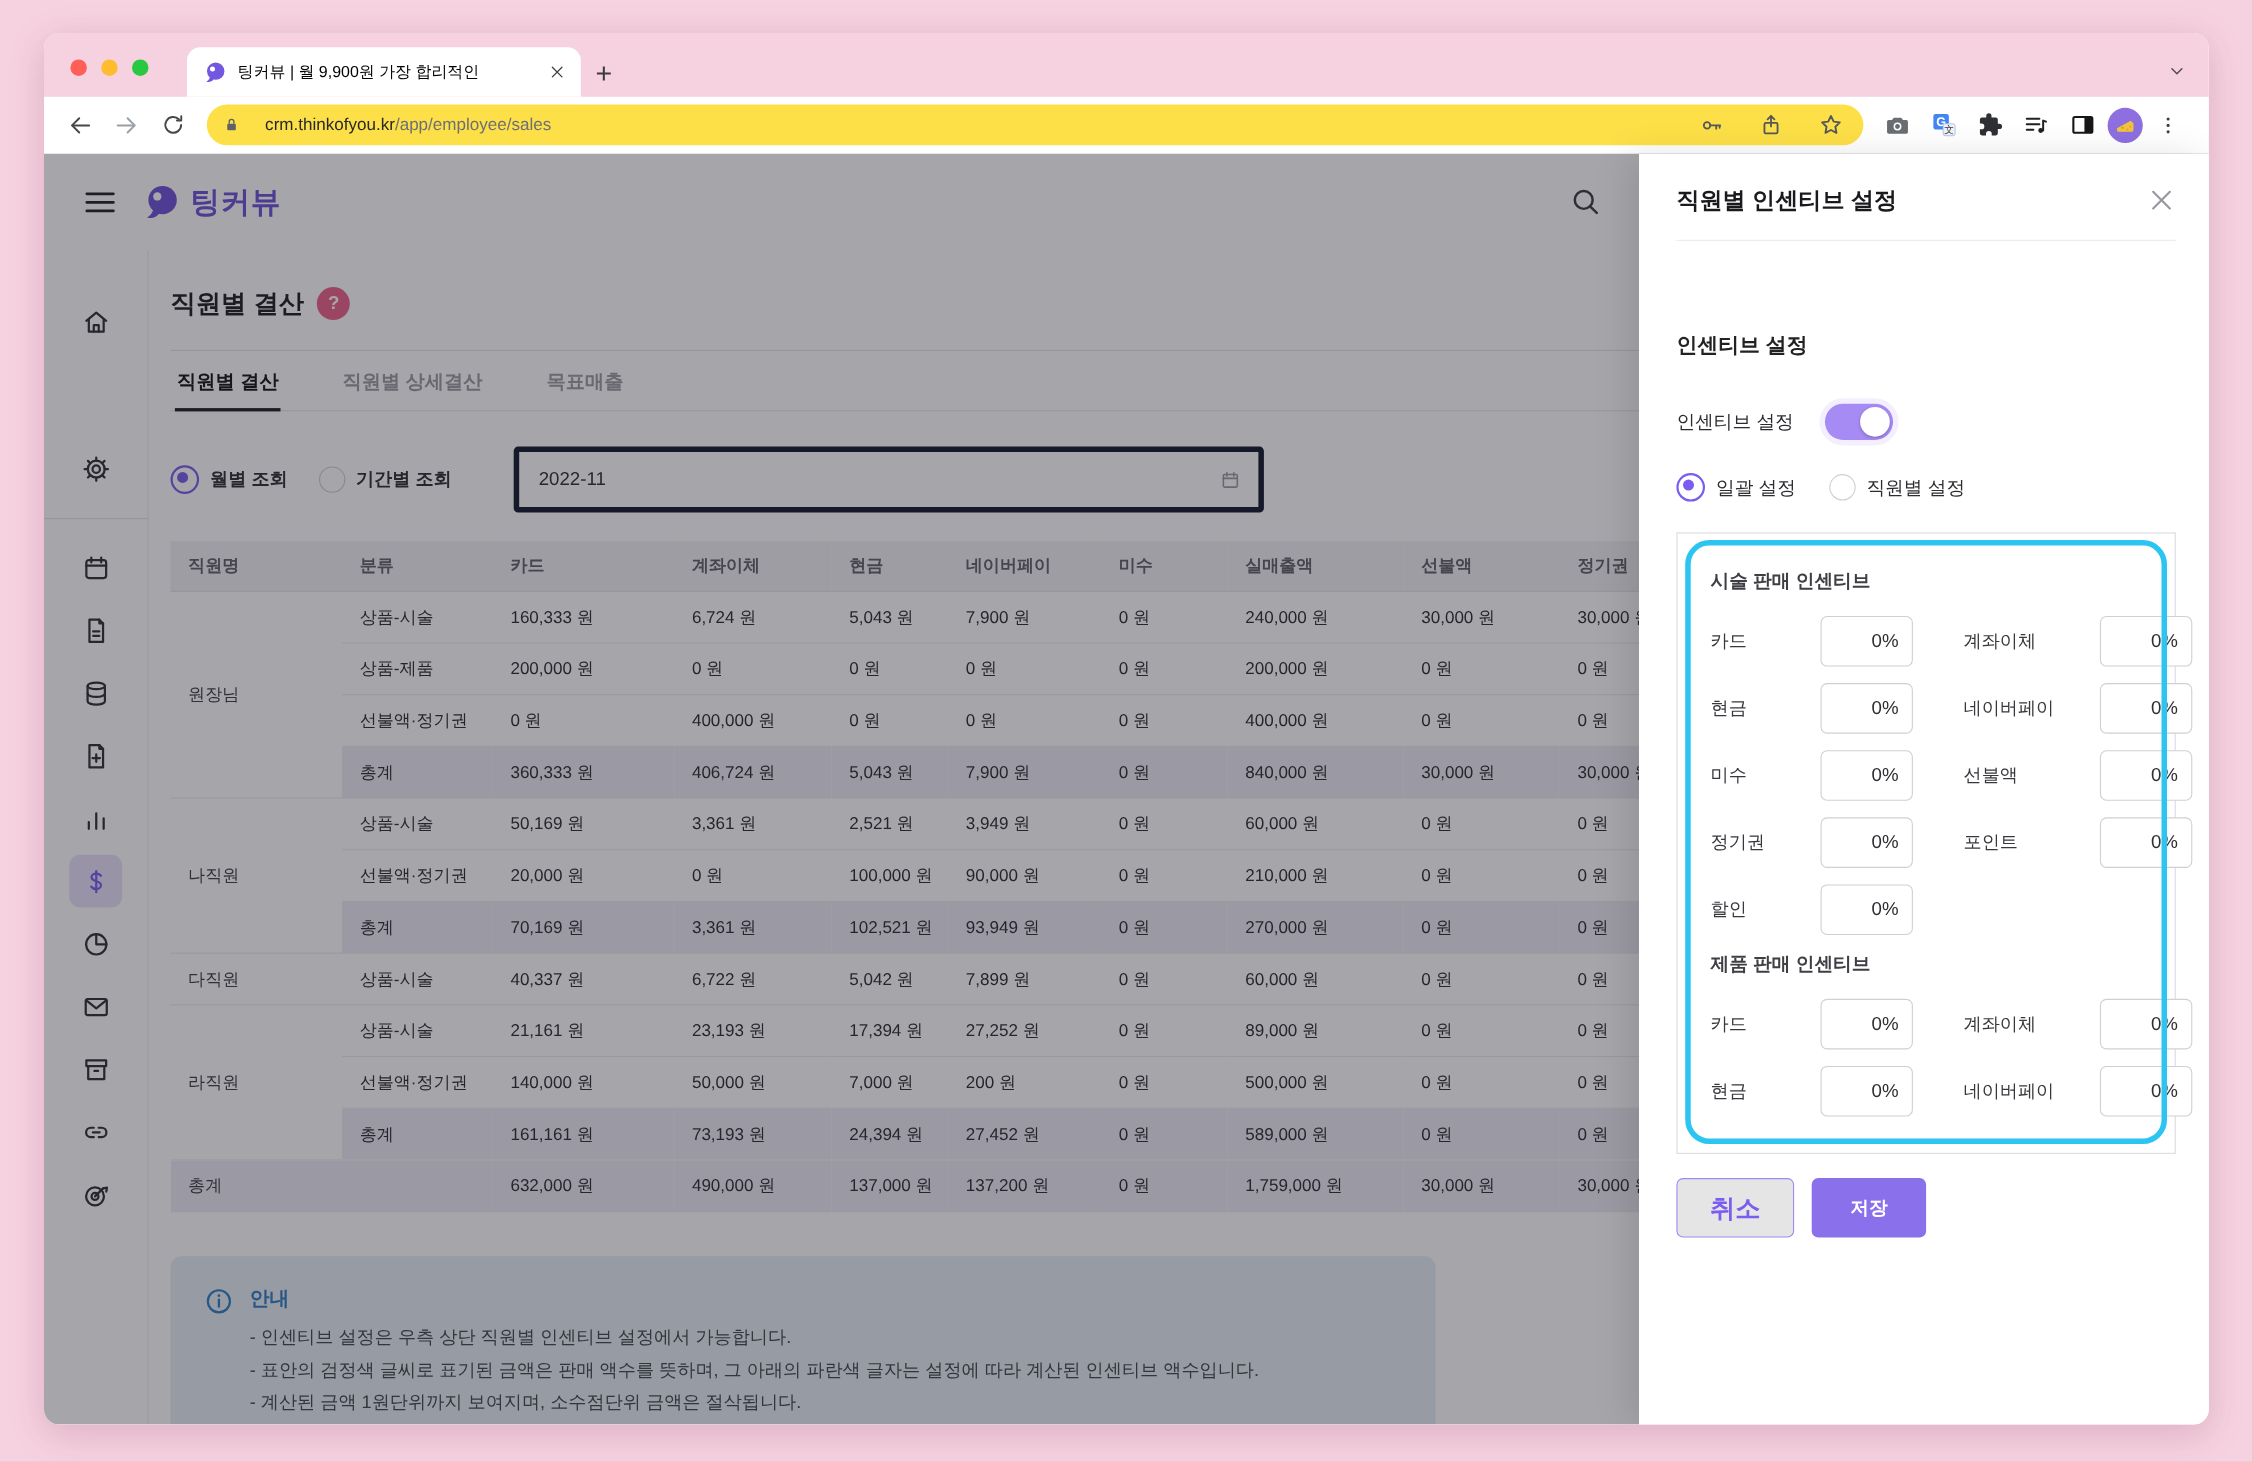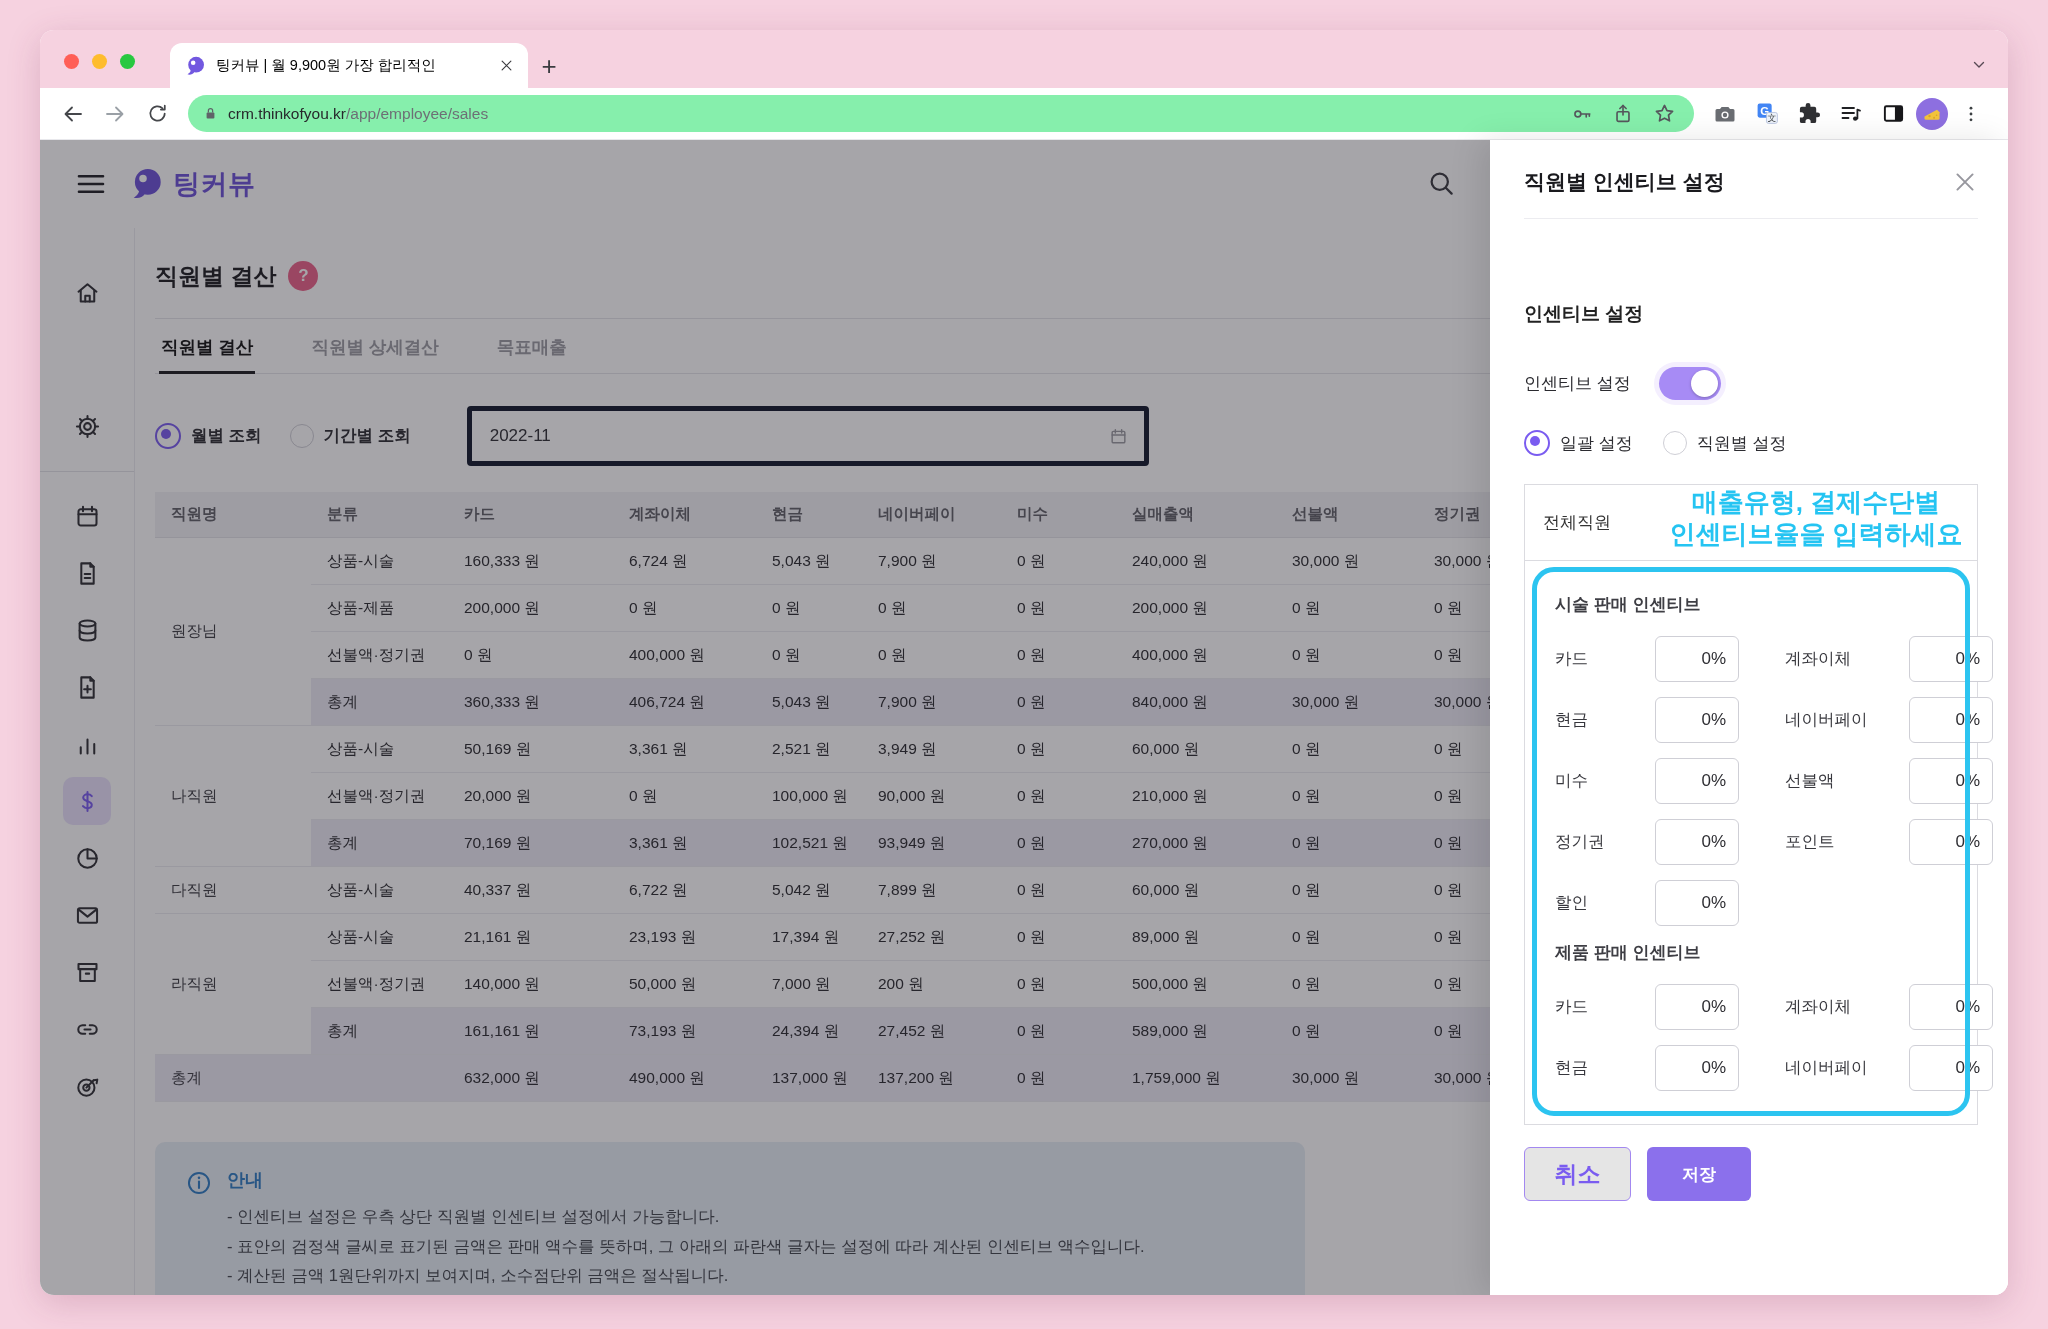--- a/index.html
+++ b/index.html
@@ -14,21 +14,21 @@
   .traffic span{width:15px;height:15px;border-radius:50%;}
   .t-close{background:#ff5f57;} .t-min{background:#febc2e;} .t-max{background:#28c840;}
   .tab{margin-left:112px;width:330px;height:45px;background:#fff;border-radius:12px 12px 0 0;display:flex;align-items:center;gap:10px;padding:0 14px;}
   .tab-title{flex:1;font-size:14.5px;color:#000000;white-space:nowrap;overflow:hidden;}
   .tab-close{color:#3c3c40;flex:0 0 auto;}
   .newtab{width:42px;height:42px;display:flex;align-items:center;justify-content:center;color:#3c3c40;font-size:26px;margin-bottom:1px;}
   .strip-chev{position:absolute;right:20px;top:25px;color:#584a55;}
   .toolbar{height:51px;background:#fff;display:flex;align-items:center;padding:0 14px;gap:4px;border-bottom:1px solid #e8e8ec;}
   .tool-btn{width:38px;height:38px;display:flex;align-items:center;justify-content:center;color:#45474b;}
   .tool-btn.fwd{color:#9aa0a6;}
-  .urlbar{flex:1;height:37px;background:#86efac;border-radius:19px;display:flex;align-items:center;padding:0 14px;gap:9px;margin:0 8px;text-align:right;}
+  .urlbar{flex:1;height:37px;background:#fde047;border-radius:19px;display:flex;align-items:center;padding:0 14px;gap:22px;margin:0 8px;text-align:right;}
   .url-text{font-size:15.5px;color:#27282b;white-space:nowrap;}
   .url-path{color:#6d6f75;}
   .url-spacer{flex:1;}
   .pill-ic{color:#55575c;display:flex;align-items:center;justify-content:center;width:32px;}
   .right-icons{display:flex;align-items:center;gap:4px;padding-right:4px;}
   .right-icons .tool-btn{color:#4a4c50;}
   .avatar{width:32px;height:32px;border-radius:50%;background:#8d6fe0;display:flex;align-items:center;justify-content:center;}
 
   
   .app{position:relative;height:1155px;background:#fff;}
@@ -582,27 +582,20 @@
           </div>
       </div>
       <div class="radio-row">
         <span class="radio checked"></span>
         <span class="radio-label">일괄 설정</span>
         <span class="radio"></span>
         <span class="radio-label">직원별 설정</span>
       </div>
 
       <div class="scope-box">
-        <div class="scope-head">
-          <span class="scope-label">전체직원</span>
-          <div class="annotation">
-            <div>매출유형, 결제수단별</div>
-            <div>인센티브율을 입력하세요</div>
-          </div>
-        </div>
         <div class="fields-area">
           <div class="cyan-ring"></div>
         <div class="fg-title">시술 판매 인센티브</div>
             <div class="f-row">
               <div class="f-label">카드</div>
               <div><input type="text" class="f-input" value="0%" style=""></div>
               <div></div>
               <div class="f-label">계좌이체</div>
               <div><input type="text" class="f-input" value="0%" style=""></div>
             </div>

